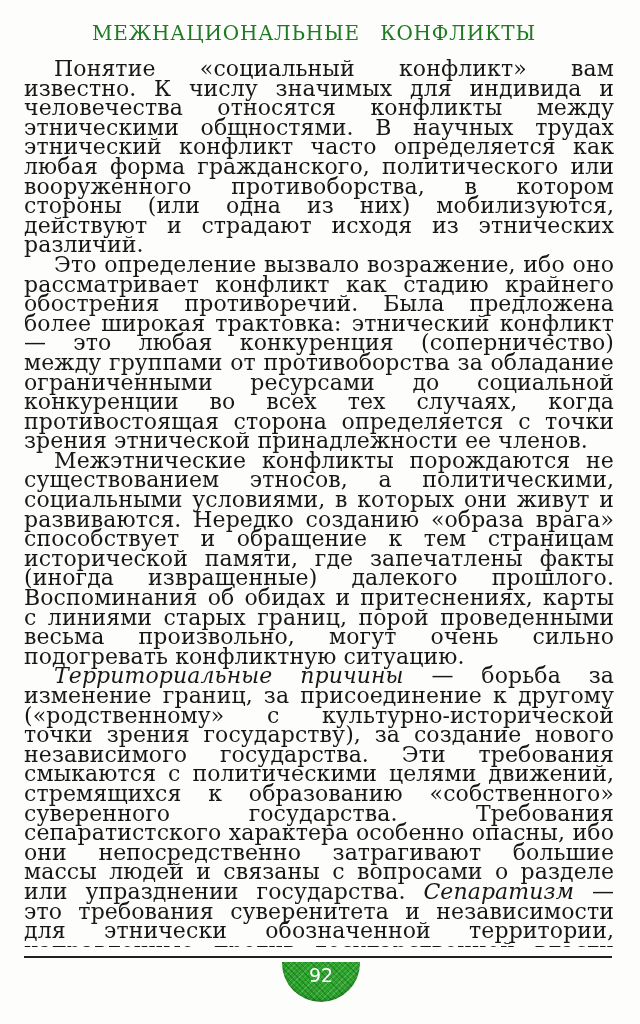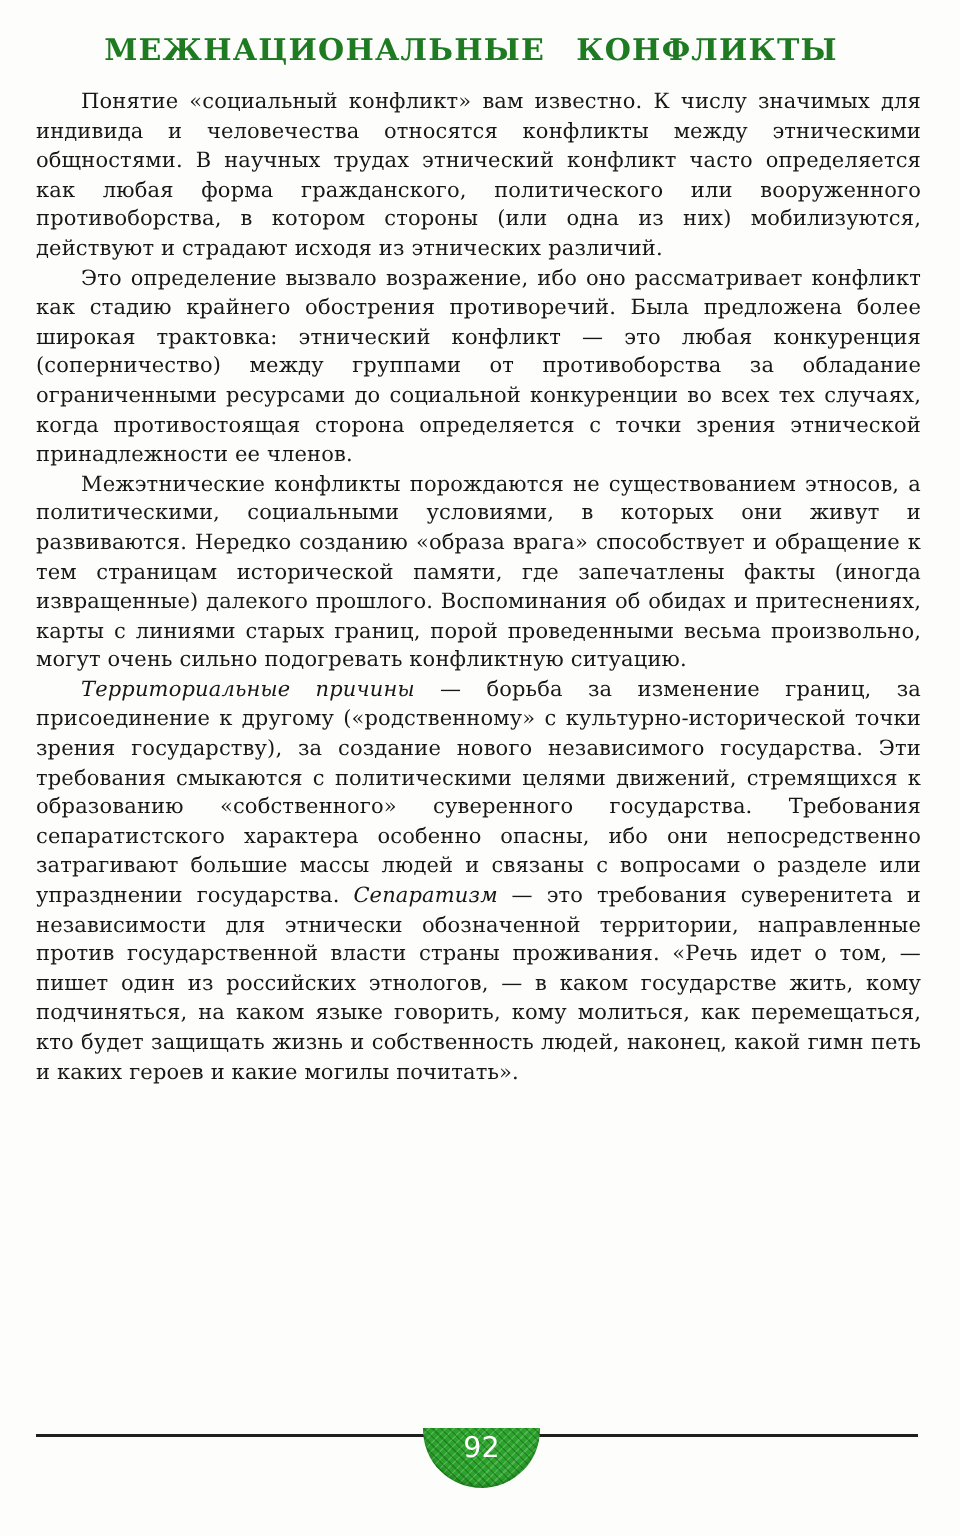--- a/index.html
+++ b/index.html
@@ -23,31 +23,31 @@
     width:640px;height:1024px;
     background:var(--page-bg);
     overflow:hidden;
   }
   .title{
     margin:0;
     padding:20px 20px 0 8px;
     text-align:center;
     color:var(--title-color);
     font-size:20px;
-    font-weight:bold;
+    font-weight:normal;
     letter-spacing:0.8px;
     word-spacing:13px;
     line-height:26px;
   }
   .text{
     padding:13px 26px 0 24px;
     height:888px;
     overflow:hidden;
     text-align:justify;
-    font-size:14px;
+    font-size:22px;
     line-height:19.6px;
     letter-spacing:0.1px;
     hyphens:auto;
     -webkit-hyphens:auto;
   }
   .text p{
     margin:0;
     text-indent:30px;
   }
   .text em{font-style:italic;}
@@ -57,21 +57,21 @@
     background:var(--page-bg);
   }
   .rule{
     position:absolute;
     left:24px;right:28px;top:4px;
     height:2px;
     background:var(--rule-color);
   }
   .badge{
     position:absolute;
-    left:282px;top:0;
+    left:282px;top:10px;
     width:78px;height:40px;
     border-radius:0 0 39px 39px;
     background:
       repeating-linear-gradient(45deg, rgba(10,80,10,0.35) 0 1px, transparent 1px 4px),
       repeating-linear-gradient(-45deg, rgba(255,255,255,0.18) 0 1px, transparent 1px 4px),
       var(--badge-color);
     box-shadow:inset 0 -2px 3px rgba(0,60,0,0.35);
     text-align:center;
   }
   .badge span{

